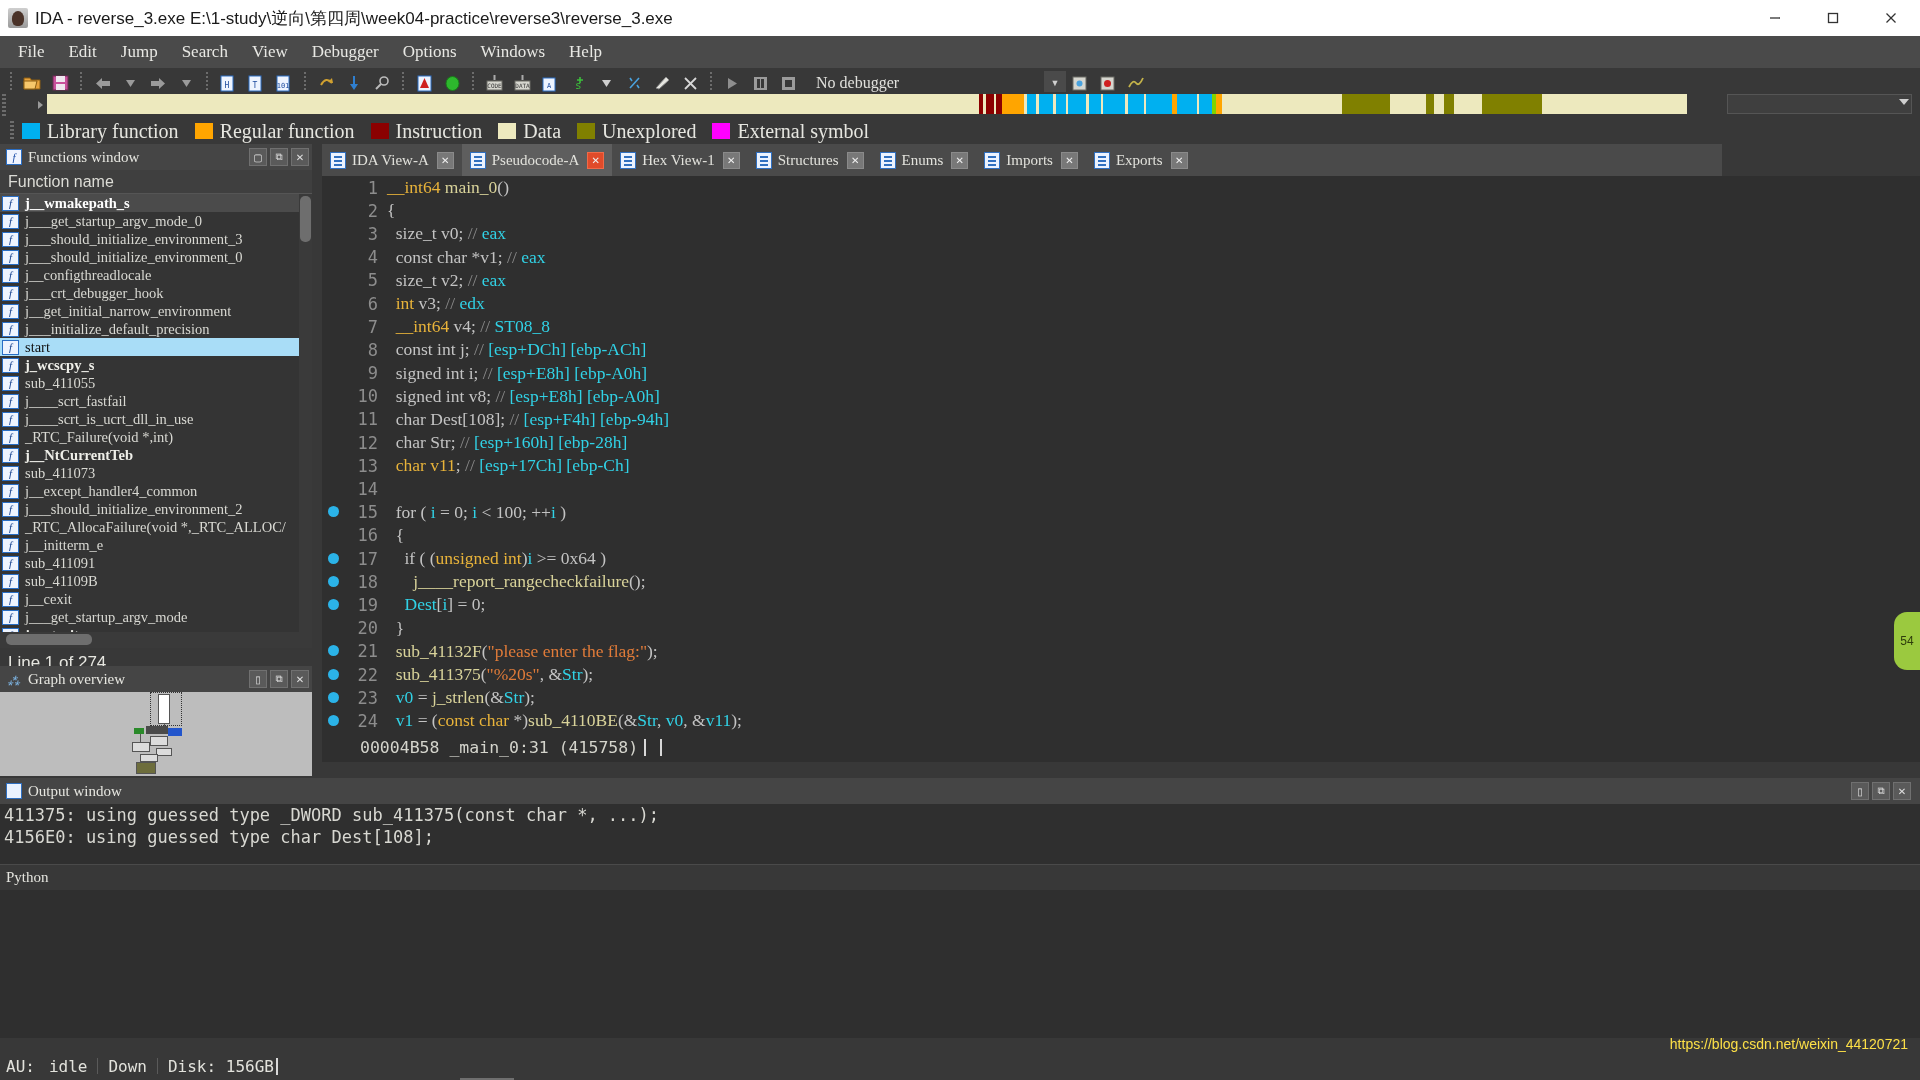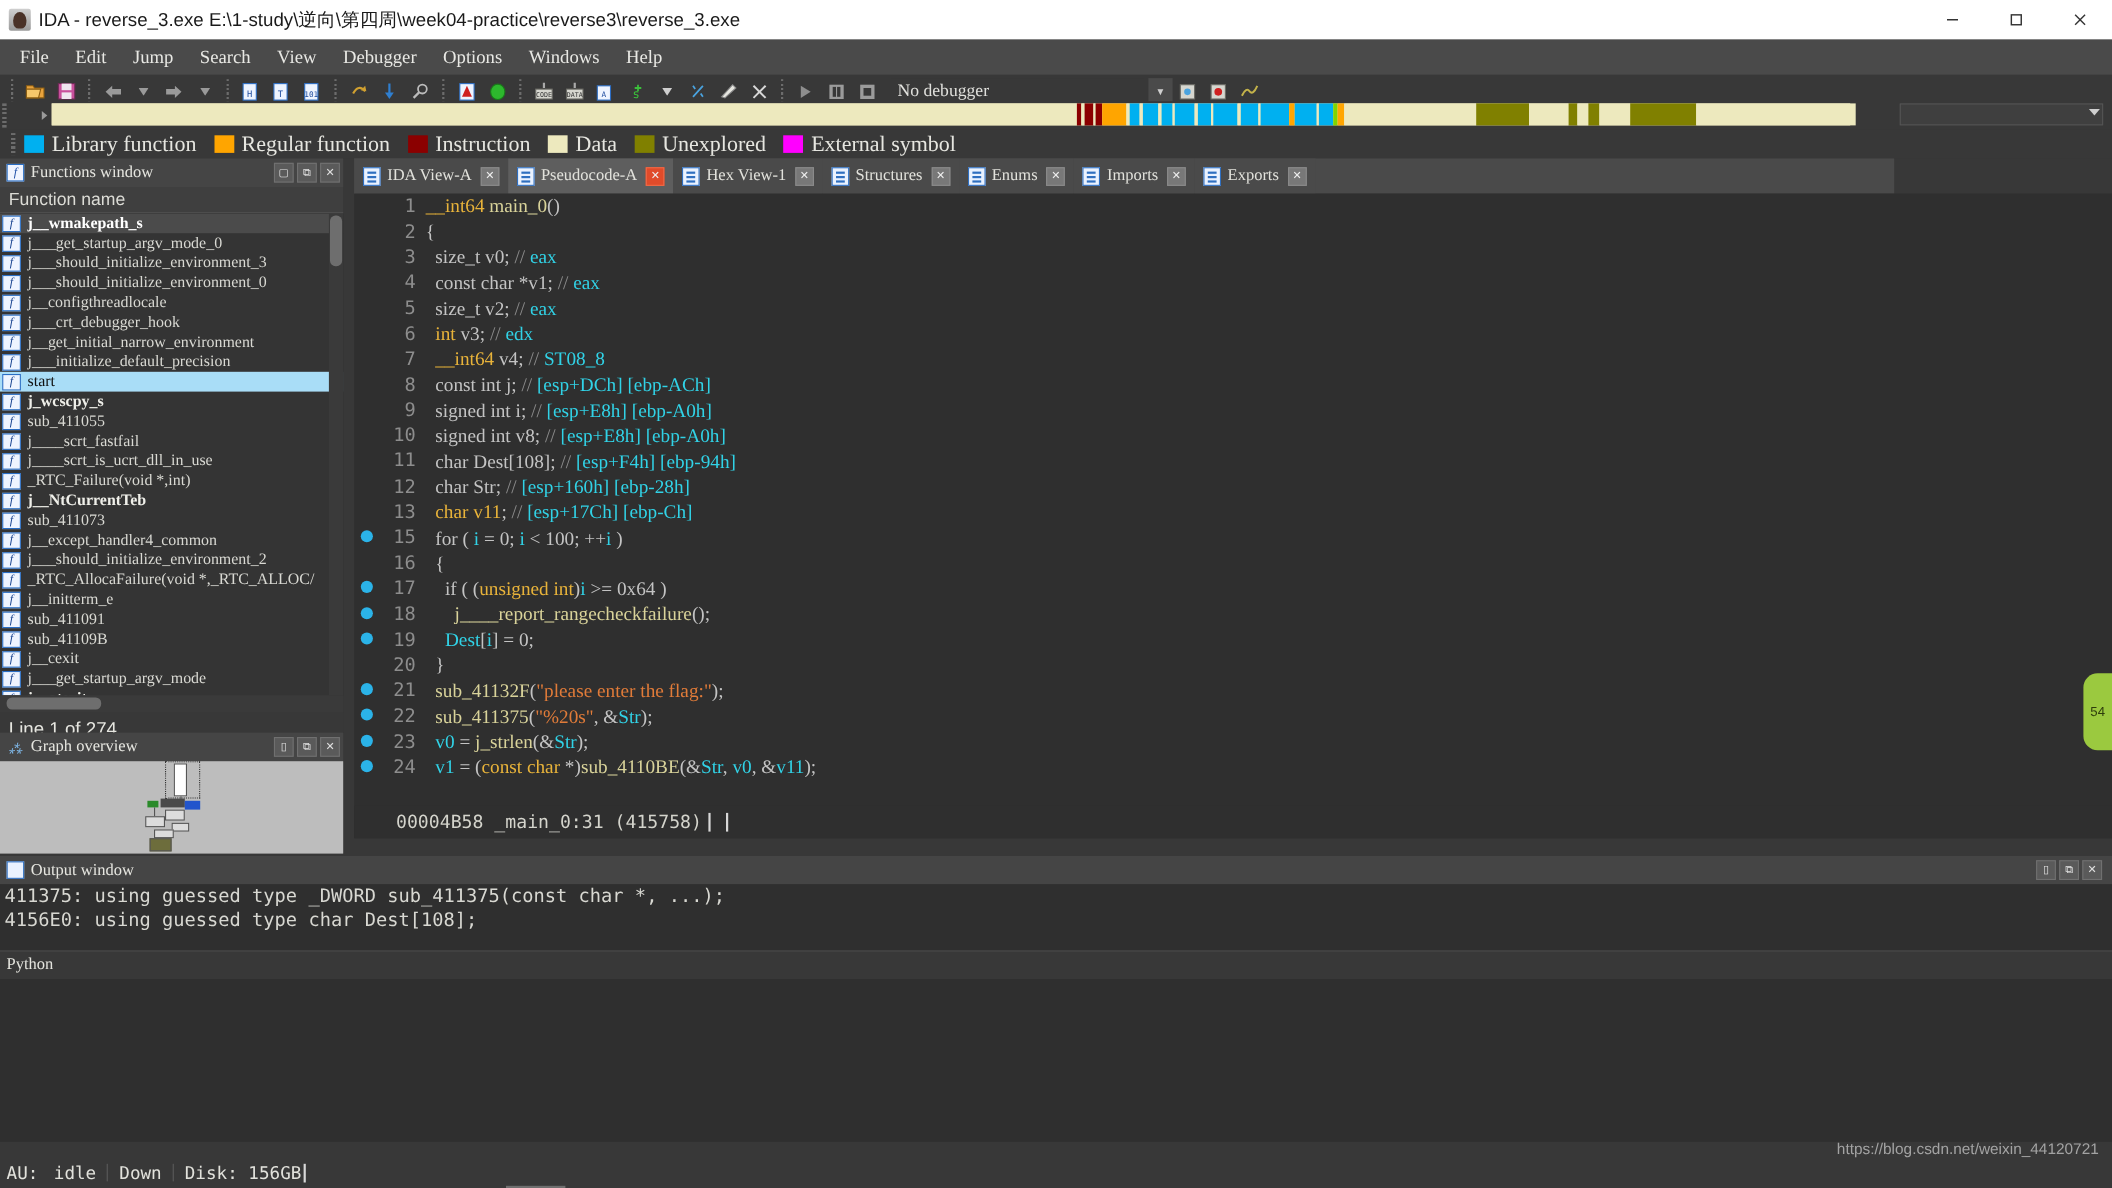--- a/index.html
+++ b/index.html
@@ -158,41 +158,41 @@
   .k-var { color:#31d2e6; }
   .k-cmt { color:#8c8c8c; }
   .k-loc { color:#31d2e6; }
   .k-str { color:#e07b39; }
   .k-plain { color:#c3c3c3; }
   .caret { display:inline-block; width:2px; height:17px; background:#d8d8d8; vertical-align:-3px;}
   .codestatus { height:30px; background:#2f2f2f; display:flex; align-items:center; padding-left:38px; }
   .codestatus span { color:#d4d4cc; font-family:"DejaVu Sans Mono", monospace; font-size:16.5px; }
 
   
-  .pill { position:absolute; right:0; top:612px; width:26px; height:70px;
+  .pill { position:absolute; right:0; top:612px; width:26px; height:58px;
     background:#9bc93f; border-radius:13px 0 0 13px; color:#2e3d0c; font-size:12px;
     display:flex; align-items:center; justify-content:center; font-family:"Liberation Sans",sans-serif;}
 
   
   .outwin { position:absolute; left:0; top:778px; width:1920px; height:260px; background:#2f2f2f; }
   .outhead { height:26px; background:#454545; display:flex; align-items:center; }
   .outhead .oico { width:16px; height:16px; margin:0 6px; background:#eaf2ff; border:1px solid #2f6fc0;}
   .outhead .otitle { color:#e6e6e0; font-size:15px; font-family:"Liberation Serif", serif; }
   .outhead .obtns { margin-left:auto; display:flex; margin-right:6px; }
   .outbody { height:60px; background:#2f2f2f; padding-left:4px; overflow:hidden; }
   .outline { color:#d8d8d2; font-family:"DejaVu Sans Mono", monospace; font-size:17px;
      white-space:pre; line-height:22px; }
   .pyline { height:26px; background:#383838; display:flex; align-items:center; padding-left:6px;
      border-top:1px solid #4a4a4a;}
   .pyline span { color:#e4e4de; font-size:15px; font-family:"Liberation Serif", serif; }
   .statusbar { position:absolute; left:0; bottom:0; width:1920px; height:28px; background:#383838;
      display:flex; align-items:center; }
   .statusbar .sb { color:#e2e2dc; font-family:"DejaVu Sans Mono", monospace; font-size:16px; }
   .sb-sep { width:1px; height:16px; background:#5a5a5a; margin:0 10px; }
-  .watermark { position:absolute; right:12px; bottom:28px; color:#a3a3a3; font-size:14px;
+  .watermark { position:absolute; right:12px; bottom:28px; color:#fde047; font-size:14px;
      font-family:"Liberation Sans", sans-serif; }
   .taskbar-nub { position:absolute; left:460px; bottom:-2px; width:54px; height:4px; background:#6f6f6f; }
 </style>
 </head>
 <body>
 
 <div class="app">
 
   <div class="titlebar">
     <div class="app-icon"></div>
@@ -683,20 +683,21 @@
         <div class="cline"><div class="bp"></div><div class="lnum">4</div><div class="ctext"><span class="k-plain">  const char *v1; </span><span class="k-cmt">// </span><span class="k-var">eax</span></div></div>
         <div class="cline"><div class="bp"></div><div class="lnum">5</div><div class="ctext"><span class="k-plain">  size_t v2; </span><span class="k-cmt">// </span><span class="k-var">eax</span></div></div>
         <div class="cline"><div class="bp"></div><div class="lnum">6</div><div class="ctext"><span class="k-plain">  </span><span class="k-key">int</span><span class="k-plain"> v3; </span><span class="k-cmt">// </span><span class="k-var">edx</span></div></div>
         <div class="cline"><div class="bp"></div><div class="lnum">7</div><div class="ctext"><span class="k-plain">  </span><span class="k-key">__int64</span><span class="k-plain"> v4; </span><span class="k-cmt">// </span><span class="k-var">ST08_8</span></div></div>
         <div class="cline"><div class="bp"></div><div class="lnum">8</div><div class="ctext"><span class="k-plain">  const int j; </span><span class="k-cmt">// </span><span class="k-loc">[esp+DCh] [ebp-ACh]</span></div></div>
         <div class="cline"><div class="bp"></div><div class="lnum">9</div><div class="ctext"><span class="k-plain">  signed int i; </span><span class="k-cmt">// </span><span class="k-loc">[esp+E8h] [ebp-A0h]</span></div></div>
         <div class="cline"><div class="bp"></div><div class="lnum">10</div><div class="ctext"><span class="k-plain">  signed int v8; </span><span class="k-cmt">// </span><span class="k-loc">[esp+E8h] [ebp-A0h]</span></div></div>
         <div class="cline"><div class="bp"></div><div class="lnum">11</div><div class="ctext"><span class="k-plain">  char Dest[108]; </span><span class="k-cmt">// </span><span class="k-loc">[esp+F4h] [ebp-94h]</span></div></div>
         <div class="cline"><div class="bp"></div><div class="lnum">12</div><div class="ctext"><span class="k-plain">  char Str; </span><span class="k-cmt">// </span><span class="k-loc">[esp+160h] [ebp-28h]</span></div></div>
         <div class="cline"><div class="bp"></div><div class="lnum">13</div><div class="ctext"><span class="k-plain">  </span><span class="k-key">char</span><span class="k-plain"> </span><span class="k-key">v11</span><span class="k-plain">; </span><span class="k-cmt">// </span><span class="k-loc">[esp+17Ch] [ebp-Ch]</span></div></div>
+        <div class="cline"><div class="bp"></div><div class="lnum">14</div><div class="ctext"></div></div>
         <div class="cline"><div class="bp"><span class="dot"></span></div><div class="lnum">15</div><div class="ctext"><span class="k-plain">  for ( </span><span class="k-var">i</span><span class="k-plain"> = 0; </span><span class="k-var">i</span><span class="k-plain"> &lt; 100; ++</span><span class="k-var">i</span><span class="k-plain"> )</span></div></div>
         <div class="cline"><div class="bp"></div><div class="lnum">16</div><div class="ctext"><span class="k-plain">  {</span></div></div>
         <div class="cline"><div class="bp"><span class="dot"></span></div><div class="lnum">17</div><div class="ctext"><span class="k-plain">    if ( (</span><span class="k-key">unsigned int</span><span class="k-plain">)</span><span class="k-var">i</span><span class="k-plain"> &gt;= 0x64 )</span></div></div>
         <div class="cline"><div class="bp"><span class="dot"></span></div><div class="lnum">18</div><div class="ctext"><span class="k-plain">      </span><span class="k-fn">j____report_rangecheckfailure</span><span class="k-plain">();</span></div></div>
         <div class="cline"><div class="bp"><span class="dot"></span></div><div class="lnum">19</div><div class="ctext"><span class="k-plain">    </span><span class="k-var">Dest</span><span class="k-plain">[</span><span class="k-var">i</span><span class="k-plain">] = 0;</span></div></div>
         <div class="cline"><div class="bp"></div><div class="lnum">20</div><div class="ctext"><span class="k-plain">  }</span></div></div>
         <div class="cline"><div class="bp"><span class="dot"></span></div><div class="lnum">21</div><div class="ctext"><span class="k-plain">  </span><span class="k-fn">sub_41132F</span><span class="k-plain">(</span><span class="k-str">"please enter the flag:"</span><span class="k-plain">);</span></div></div>
         <div class="cline"><div class="bp"><span class="dot"></span></div><div class="lnum">22</div><div class="ctext"><span class="k-plain">  </span><span class="k-fn">sub_411375</span><span class="k-plain">(</span><span class="k-str">"%20s"</span><span class="k-plain">, &amp;</span><span class="k-var">Str</span><span class="k-plain">);</span></div></div>
         <div class="cline"><div class="bp"><span class="dot"></span></div><div class="lnum">23</div><div class="ctext"><span class="k-plain">  </span><span class="k-var">v0</span><span class="k-plain"> = </span><span class="k-fn">j_strlen</span><span class="k-plain">(&amp;</span><span class="k-var">Str</span><span class="k-plain">);</span></div></div>
         <div class="cline"><div class="bp"><span class="dot"></span></div><div class="lnum">24</div><div class="ctext"><span class="k-plain">  </span><span class="k-var">v1</span><span class="k-plain"> = (</span><span class="k-key">const char</span><span class="k-plain"> *)</span><span class="k-fn">sub_4110BE</span><span class="k-plain">(&amp;</span><span class="k-var">Str</span><span class="k-plain">, </span><span class="k-var">v0</span><span class="k-plain">, &amp;</span><span class="k-var">v11</span><span class="k-plain">);</span></div></div>

